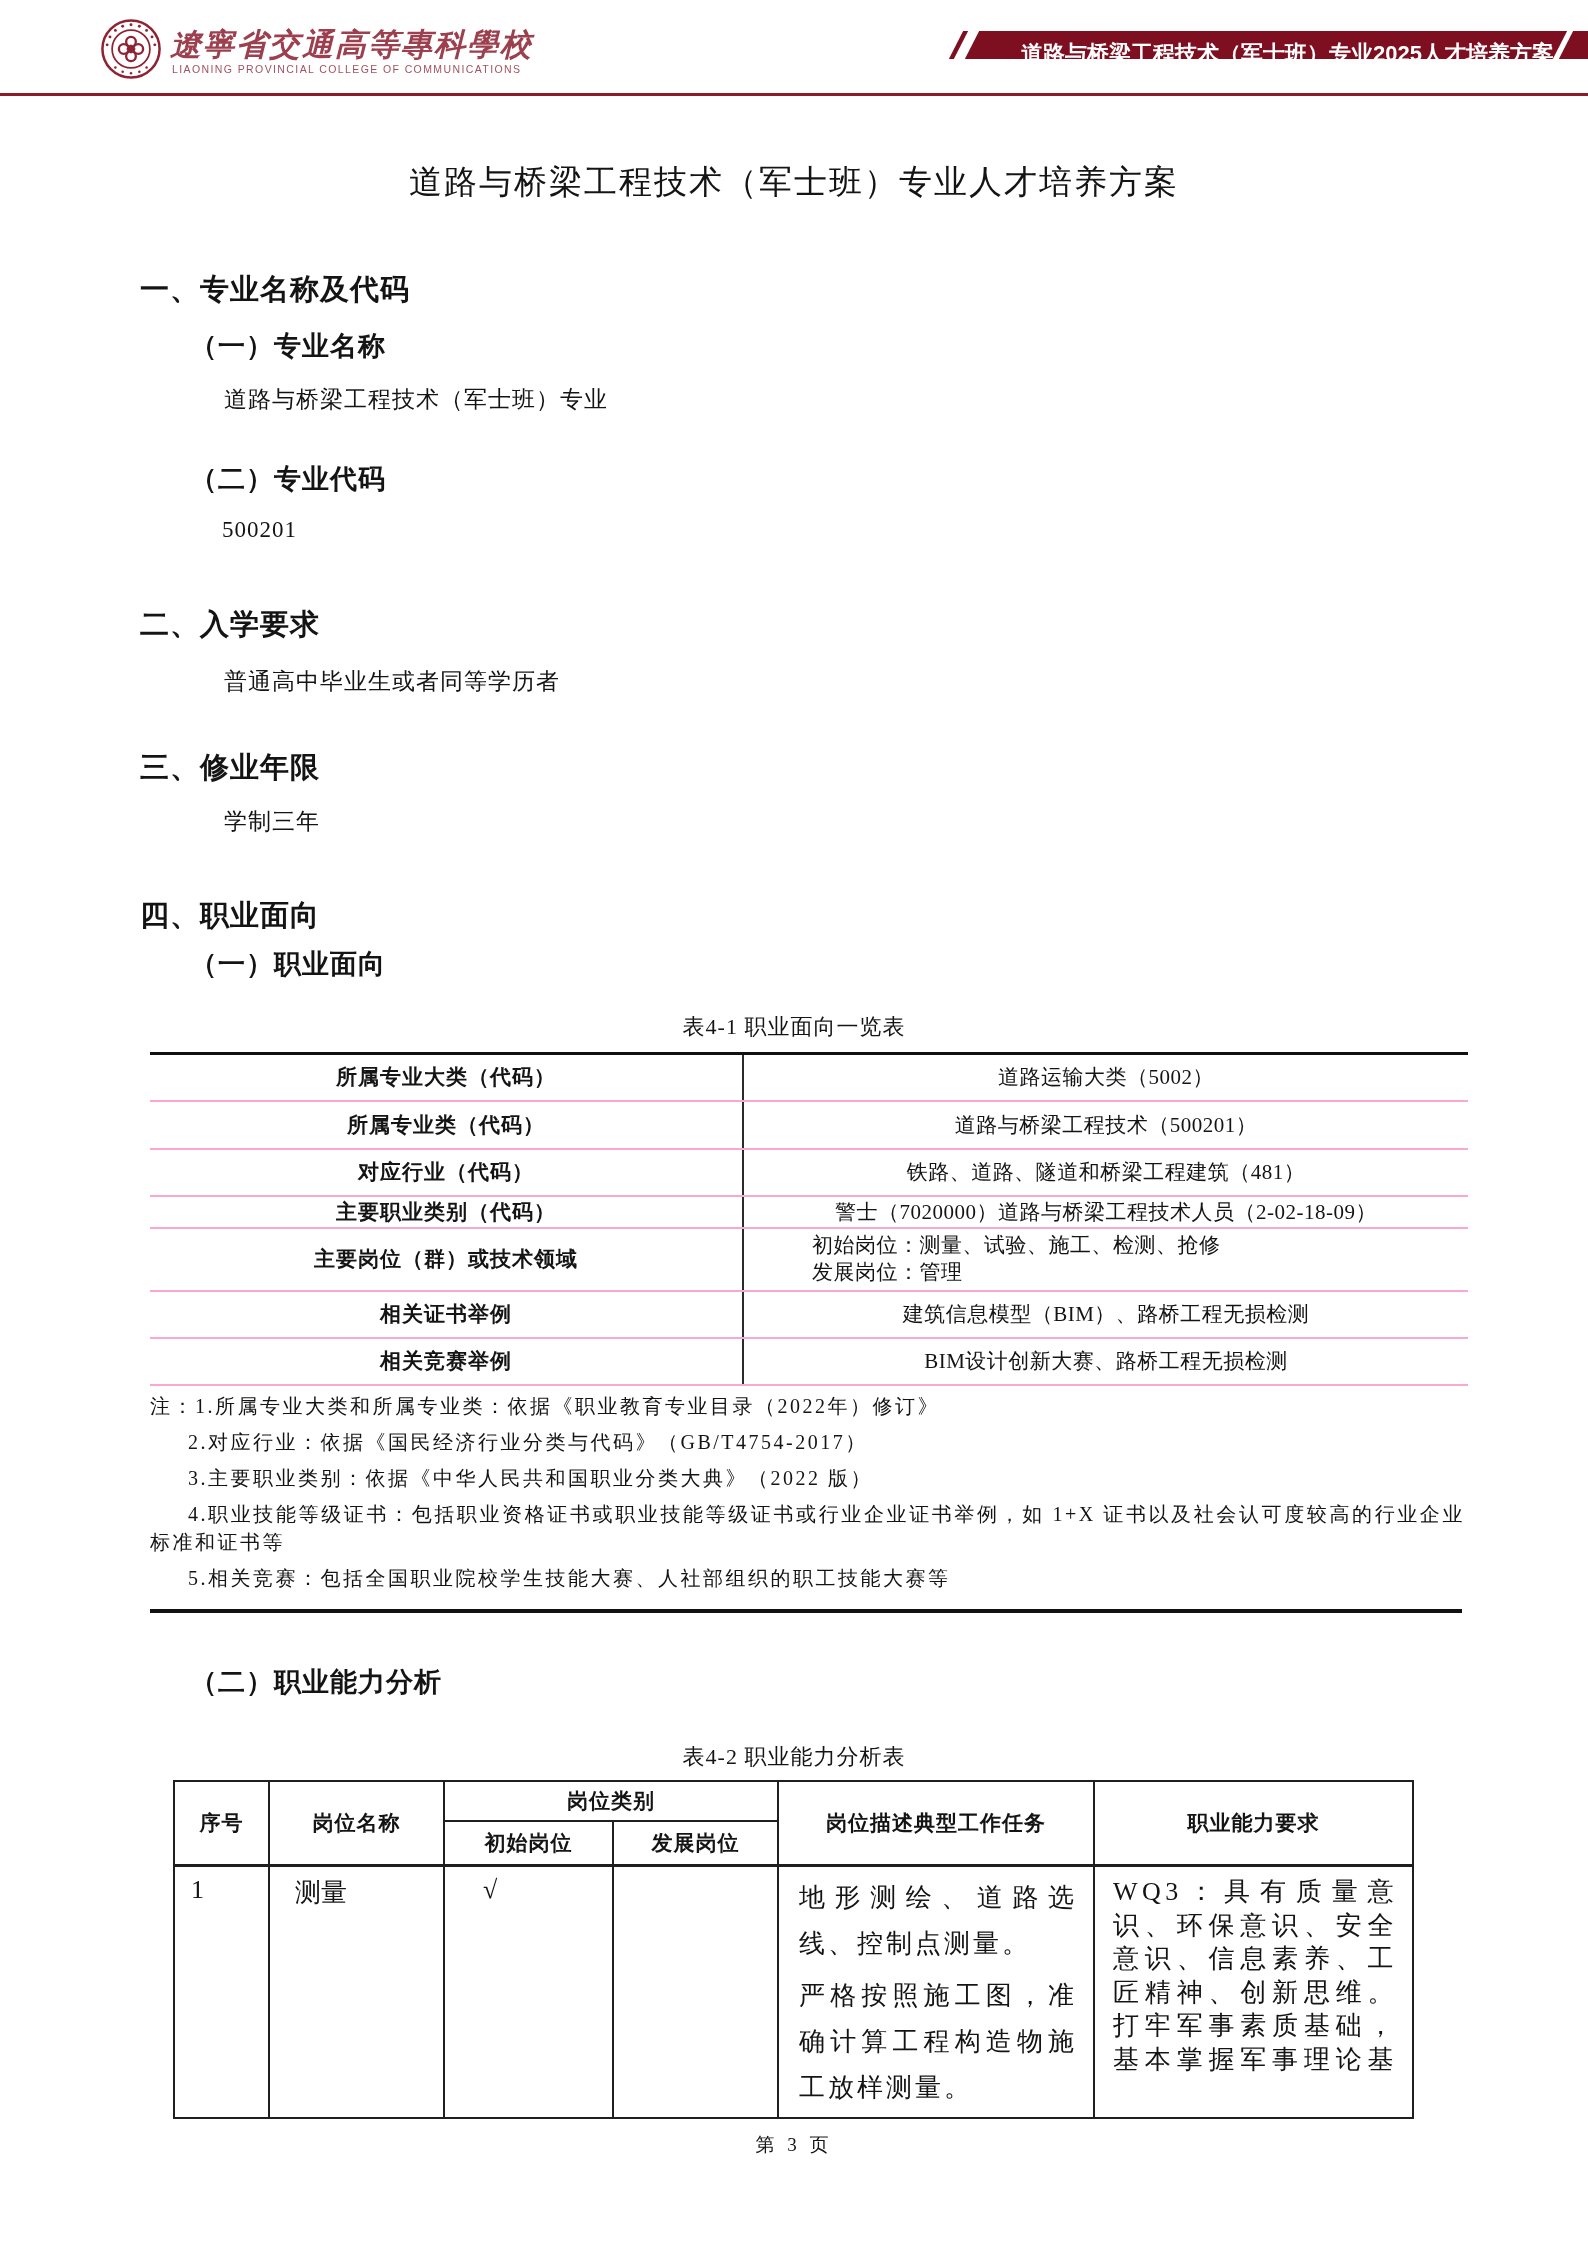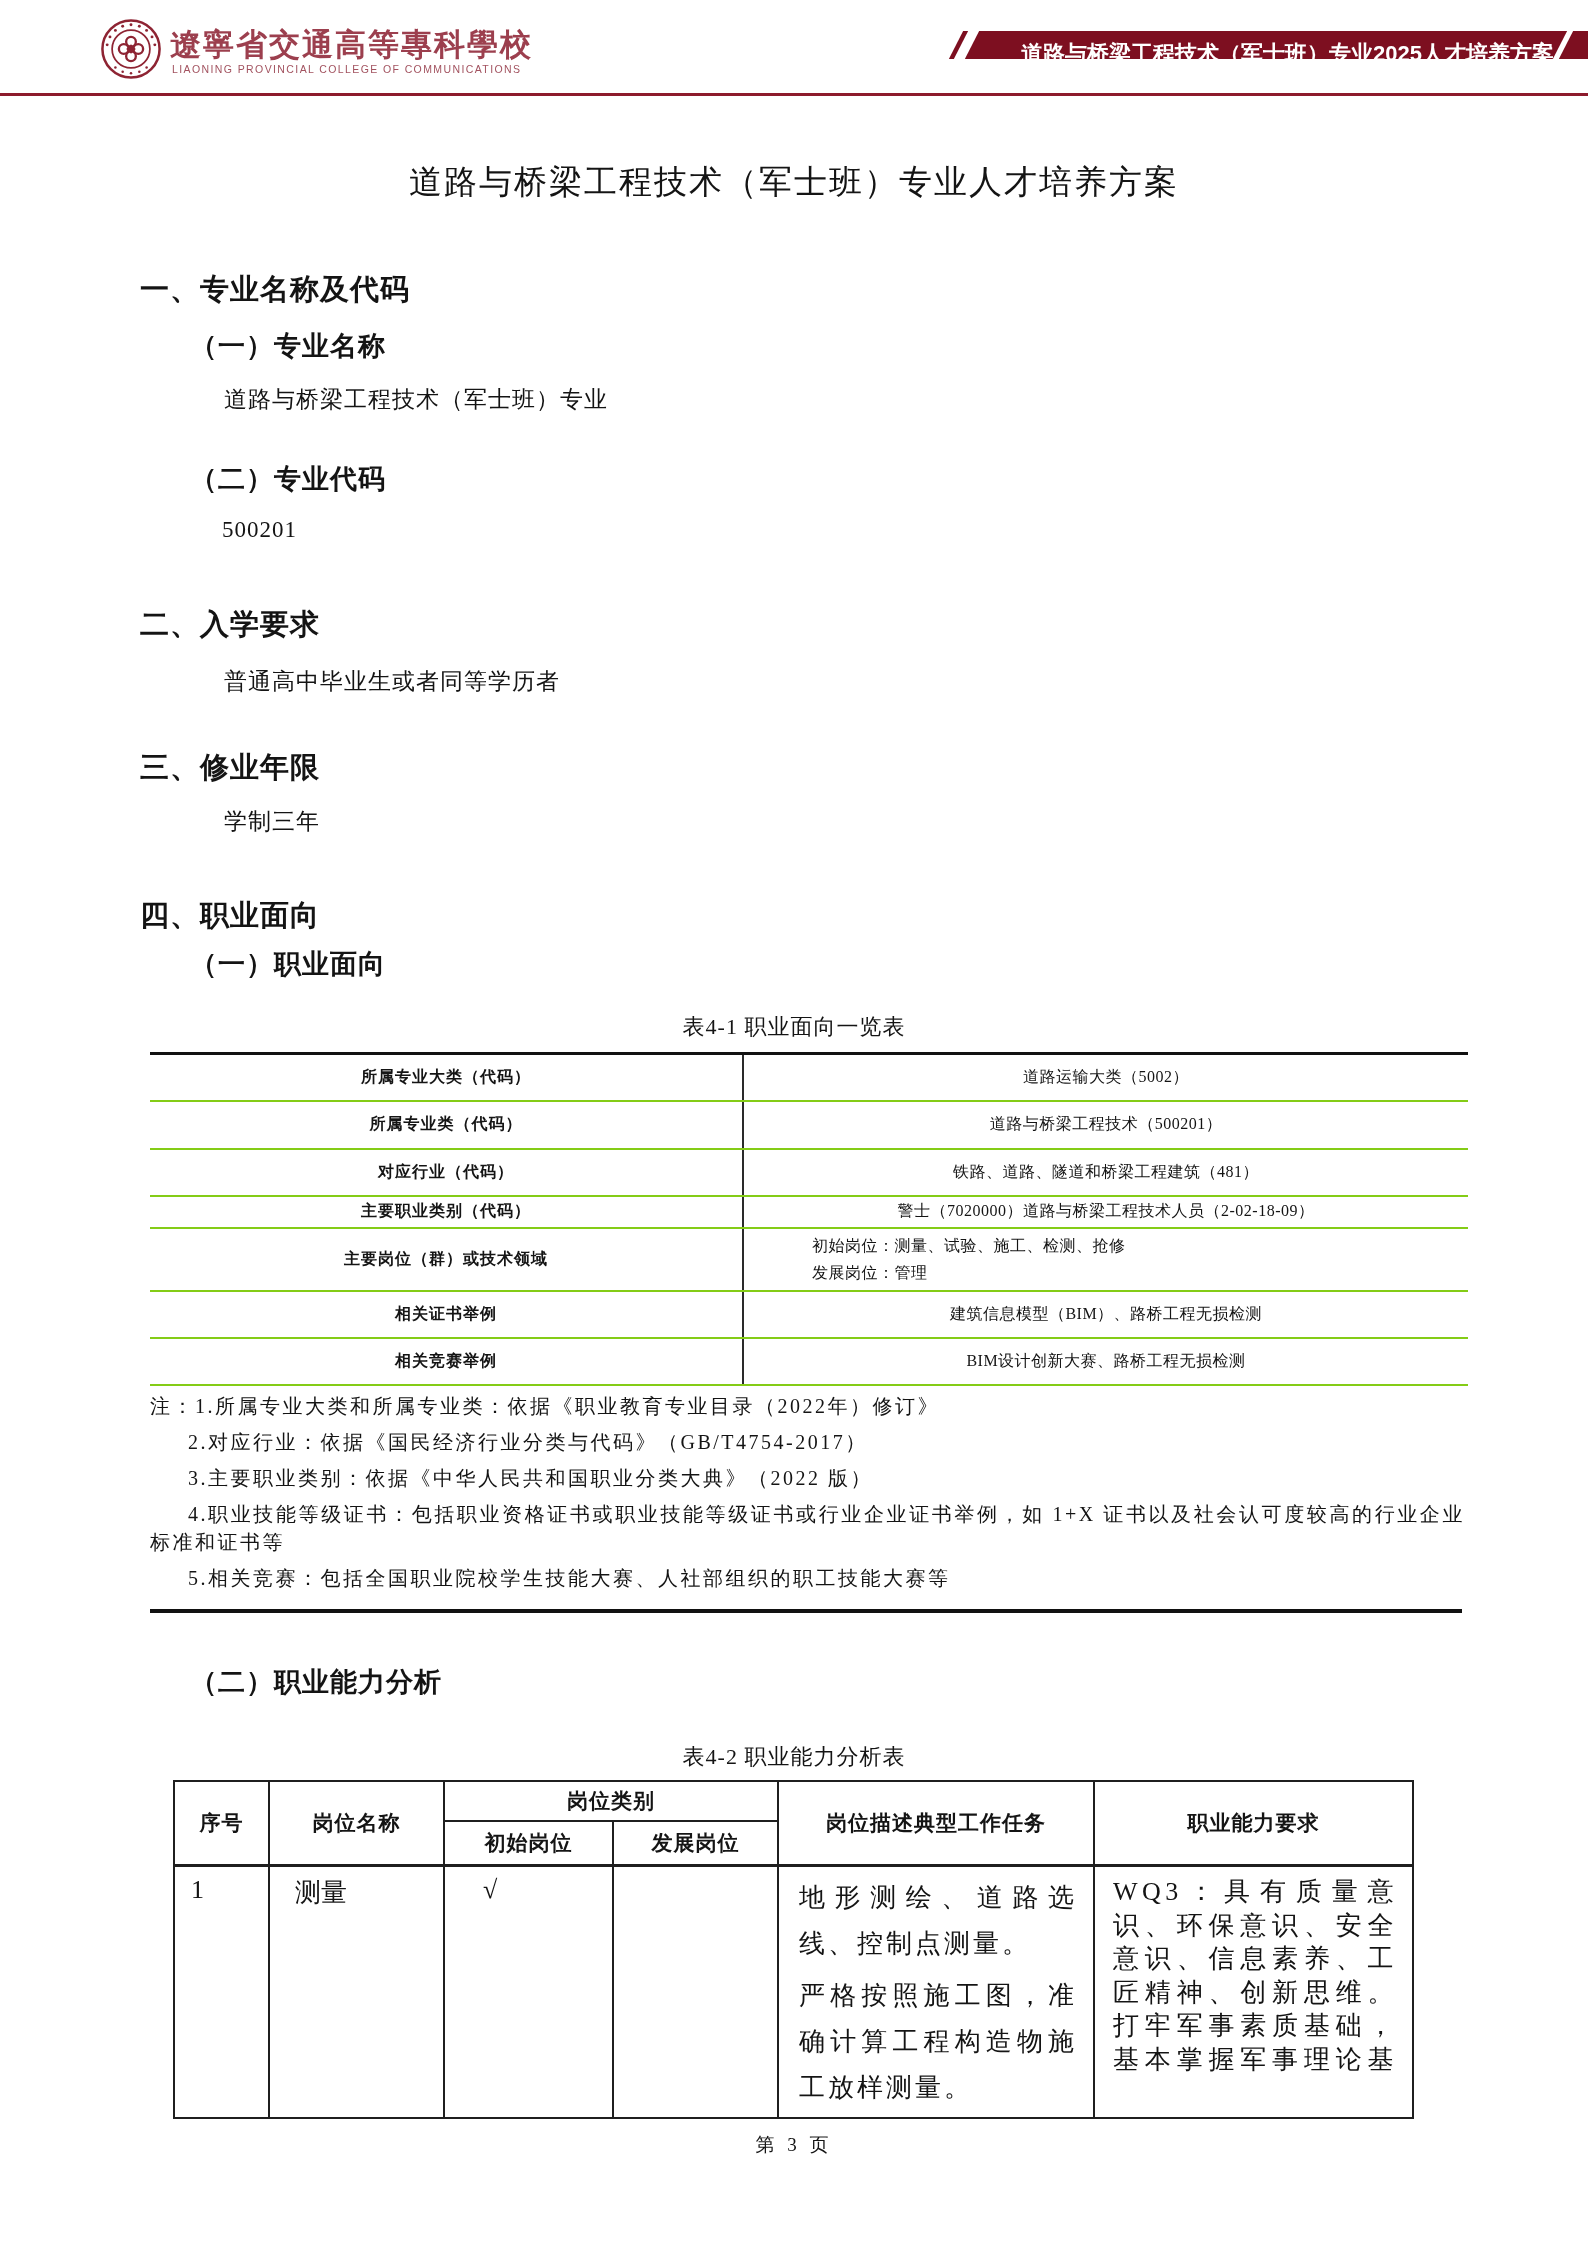--- a/index.html
+++ b/index.html
@@ -6,21 +6,21 @@
   #page{
     position:relative;width:1588px;height:2245px;background:#ffffff;
     font-family:"Liberation Serif","DejaVu Serif",serif;color:#141414;
     overflow:hidden;margin:0 auto;
   }
   
   .hdr-rule{position:absolute;top:93px;left:0;width:1588px;height:3px;background:#8d1b2c;}
   .seal{position:absolute;left:100px;top:18px;width:62px;height:62px;}
   .school-zh{
     position:absolute;left:170px;top:24px;font-weight:bold;font-size:31px;
-    color:#9c3f4e;letter-spacing:2px;white-space:nowrap;text-align:center;
+    color:#9c3f4e;letter-spacing:2px;font-style:italic;white-space:nowrap;text-align:center;
   }
   .school-en{
     position:absolute;left:172px;top:63px;font-size:10.5px;color:#a2525f;
     letter-spacing:1.4px;font-family:"Liberation Sans","DejaVu Sans",sans-serif;white-space:nowrap;
   }
   .banner{position:absolute;top:31px;right:0;width:632px;height:28px;}
   .banner .bn-main{position:absolute;left:16px;right:-44px;top:0;bottom:0;background:#7d0f20;transform:skewX(-27deg);}
   .banner .bn-stripe{position:absolute;left:0;top:0;bottom:0;width:5px;background:#7d0f20;transform:skewX(-27deg);}
   .banner .bn-slash{position:absolute;right:22px;top:0;bottom:0;width:6px;background:#ffffff;transform:skewX(-27deg);z-index:2;}
   .banner .bn-text{
@@ -41,21 +41,21 @@
     position:absolute;left:190px;font-weight:bold;font-size:27px;letter-spacing:1px;
     font-family:"Liberation Sans","DejaVu Sans",sans-serif;white-space:nowrap;
   }
   .para{position:absolute;left:224px;font-size:23px;letter-spacing:1px;white-space:nowrap;}
   .tbl-caption{position:absolute;left:0;width:1588px;text-align:center;font-size:22px;letter-spacing:1px;}
   
   .t41{
     position:absolute;top:1052px;left:150px;width:1312px;
     border-collapse:collapse;table-layout:fixed;border-top:3px solid #111;
   }
-  .t41 td{border-bottom:2px solid #84cc16;font-size:16px;vertical-align:middle;}
+  .t41 td{border-bottom:2px solid #f9a8d4;font-size:21px;vertical-align:middle;}
   .t41 td.lbl{
     width:590px;text-align:center;font-weight:bold;border-right:2px solid #2a2a2a;
     font-family:"Liberation Sans","DejaVu Sans",sans-serif;letter-spacing:1px;
   }
   .t41 td.val{width:722px;text-align:center;letter-spacing:0.5px;}
   .t41 td.val.left{text-align:left;padding-left:68px;line-height:27px;}
   .notes{position:absolute;top:1392px;left:150px;width:1315px;font-size:20px;letter-spacing:2.5px;}
   .note{line-height:28px;margin-bottom:8px;}
   .note.ind{padding-left:38px;}
   .note.hang{padding-left:0;text-indent:38px;text-align:justify;}

